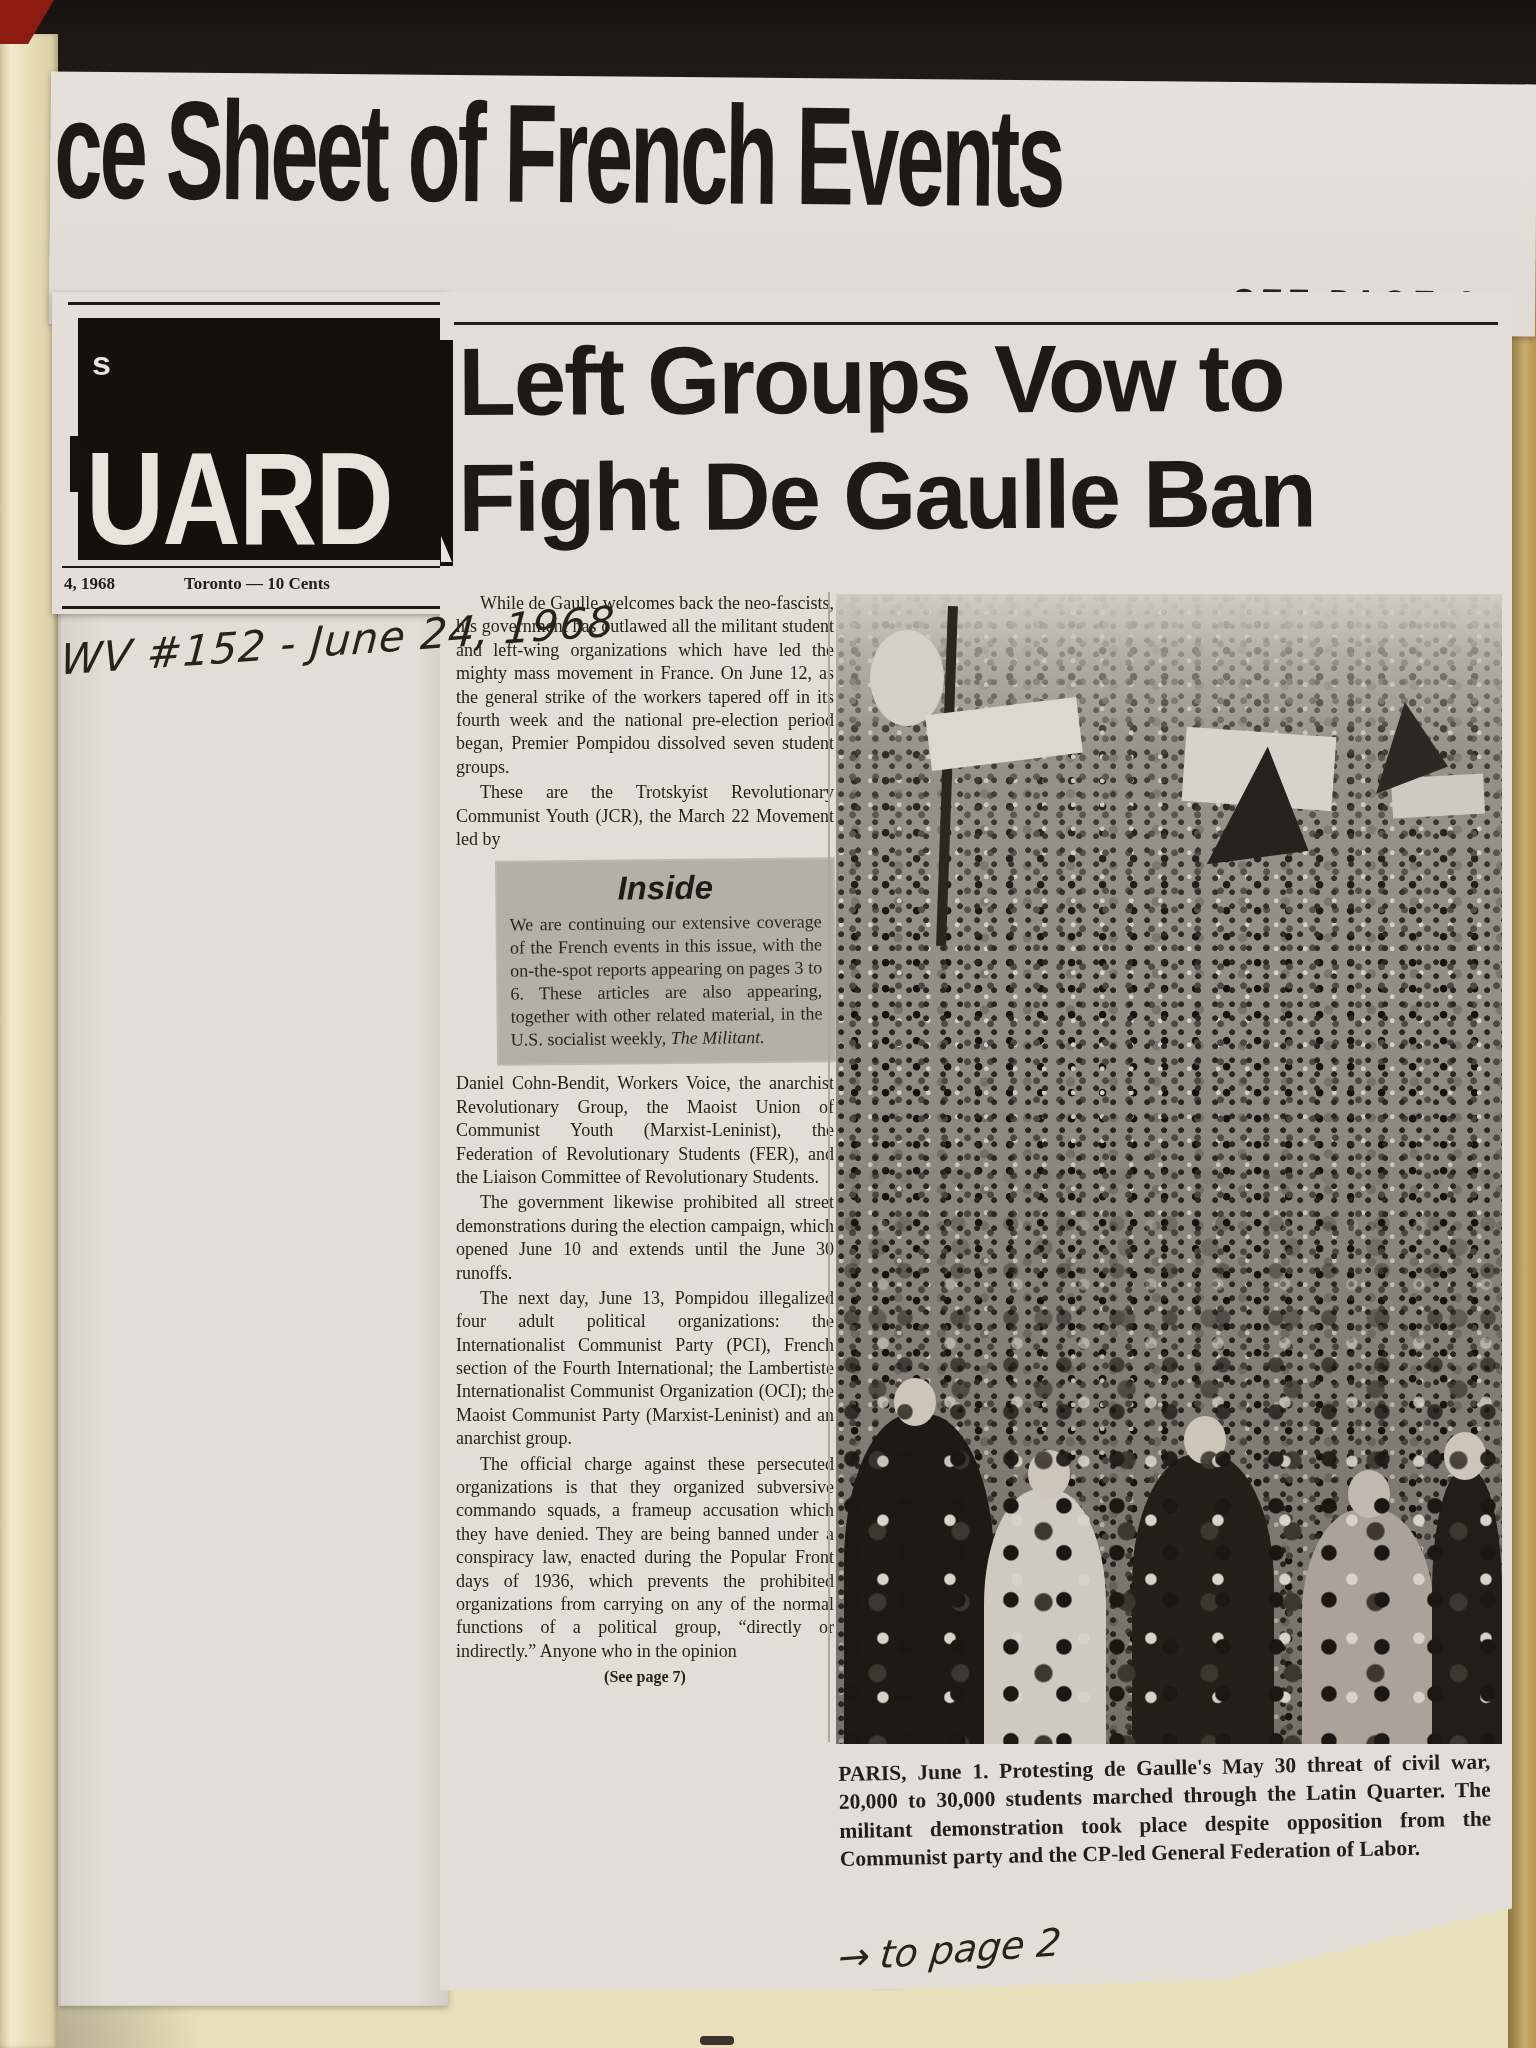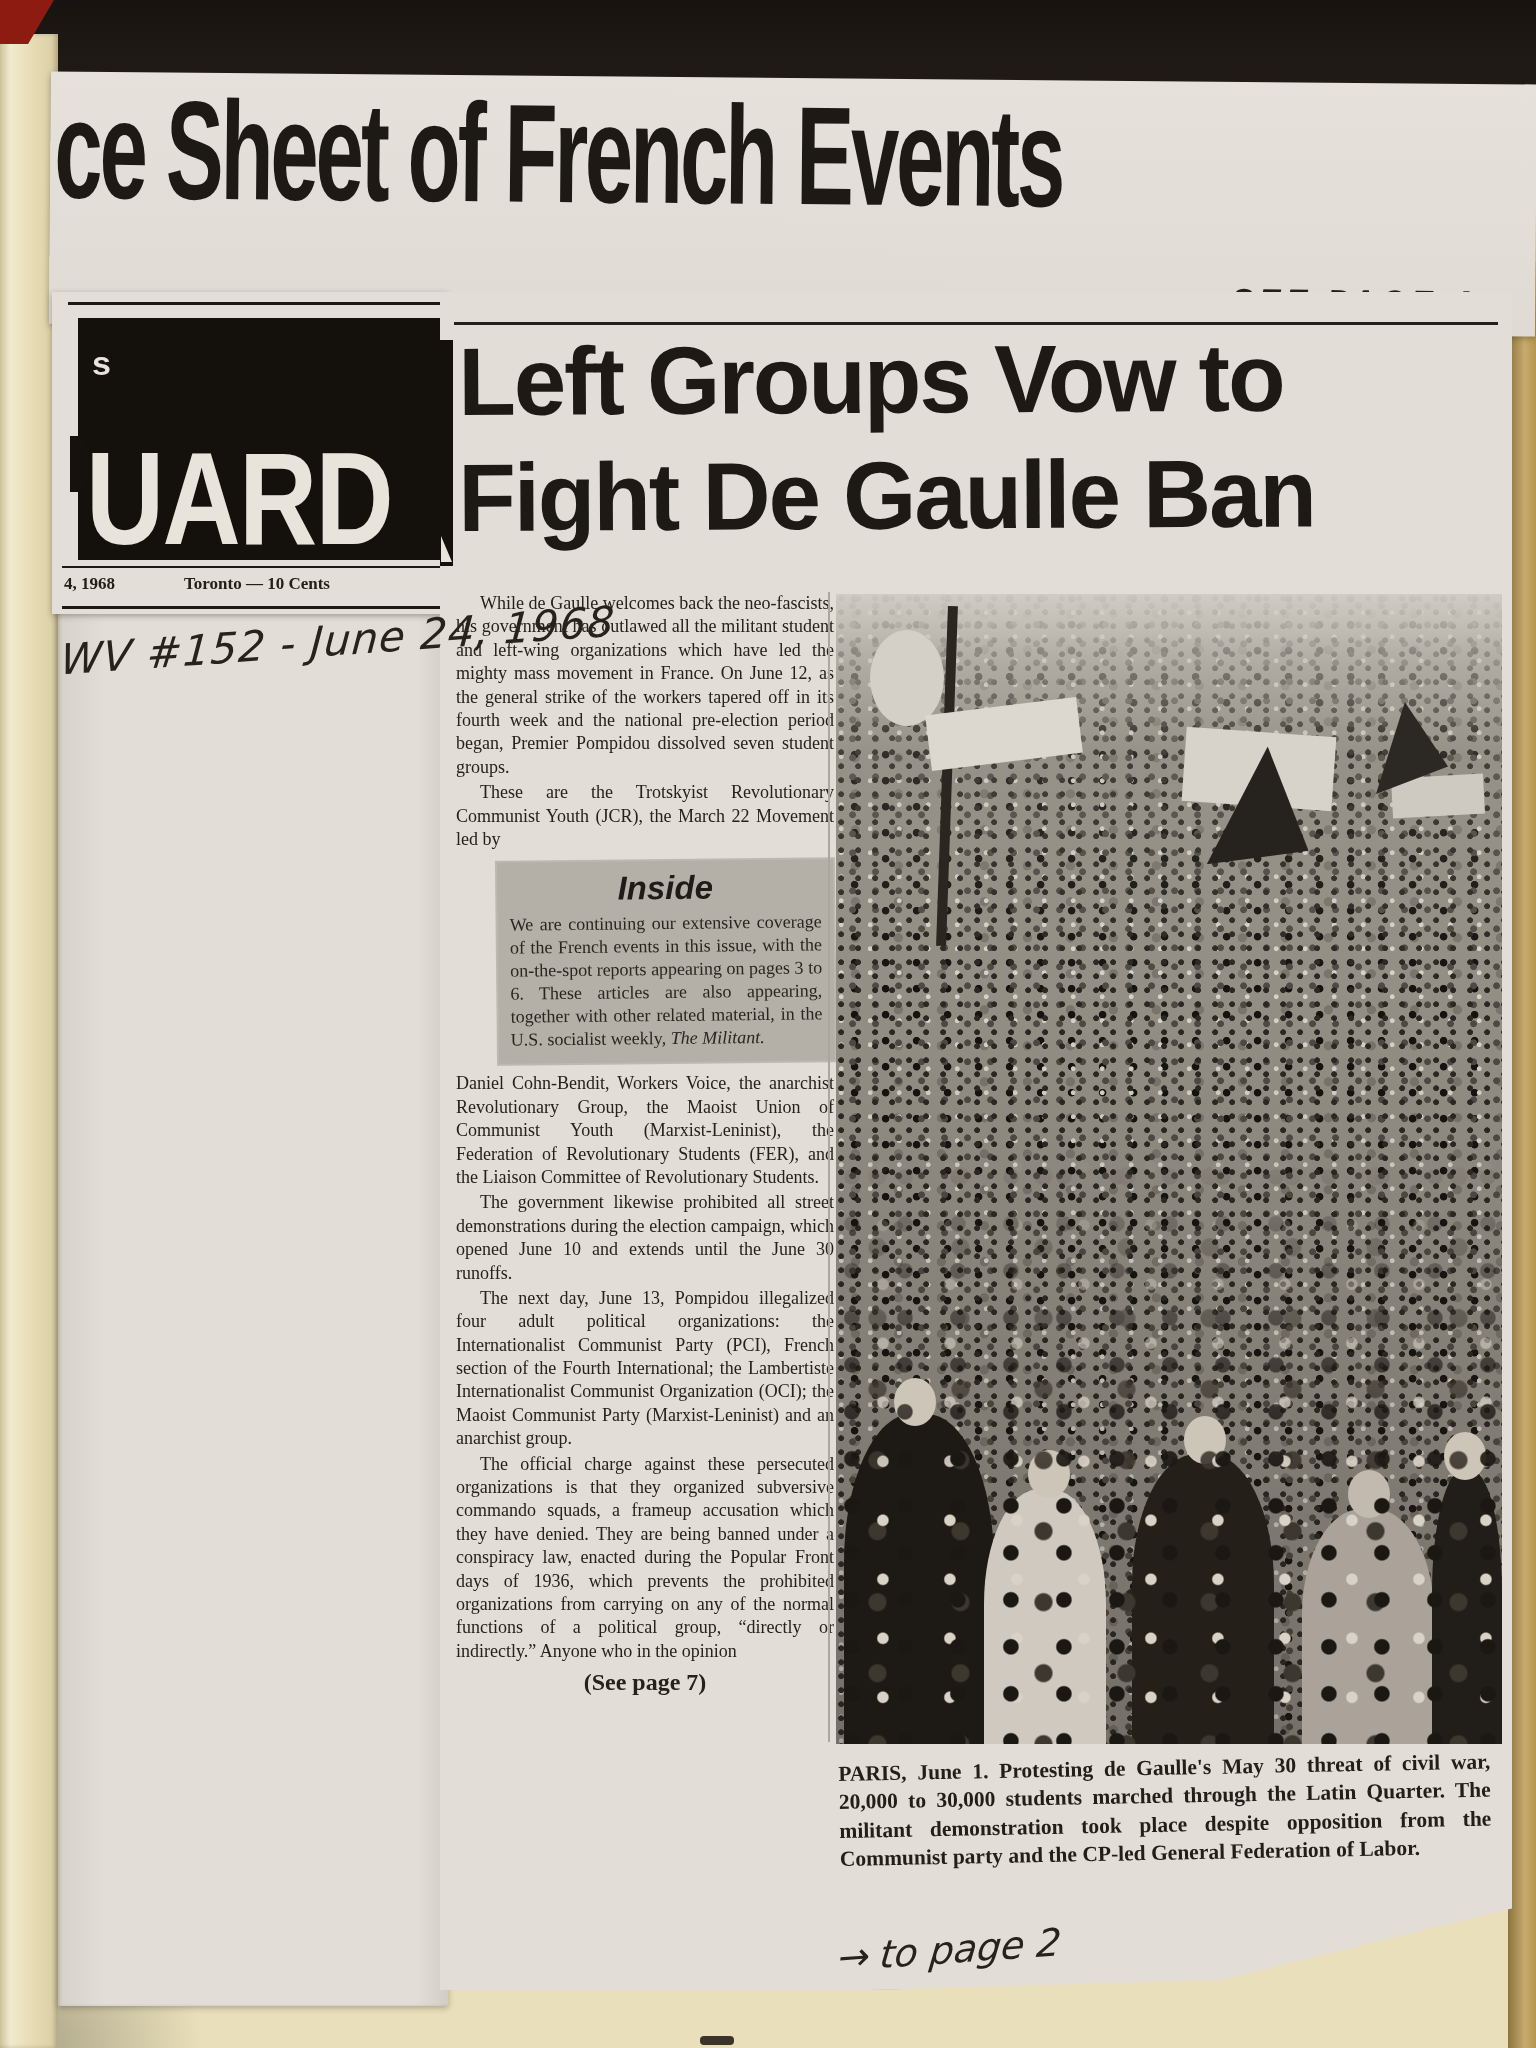--- a/index.html
+++ b/index.html
@@ -65,21 +65,21 @@
     text-align:justify;color:#262219;}
   .byline{font-weight:bold;text-align:center;font-size:20px;line-height:1.25;margin-bottom:10px;}
   .column p{margin:0 0 2px 0;}
   .column p.ind{text-indent:24px;}
   .inside-box{background:#b4b0a7;margin:10px 0 10px 42px;padding:6px 12px 12px 12px;
     transform:rotate(-.6deg);box-shadow:0 0 0 2px rgba(120,115,105,.35);}
   .inside-title{text-align:center;font-family:"Liberation Sans",sans-serif;font-weight:bold;
     font-style:italic;font-size:33px;color:#1f1b16;margin-bottom:2px;}
   .inside-body{font-size:18px;line-height:1.28;text-align:justify;color:#2a261f;}
   .inside-src{font-style:italic;}
-  .see-p7{text-align:center;font-weight:bold;font-size:24px;margin-top:4px;}
+  .see-p7{text-align:center;font-weight:bold;font-size:16px;margin-top:4px;}
   .col-rule{position:absolute;left:388px;top:300px;width:2px;height:1150px;background:#aca79d;}
   
   .photo{position:absolute;left:396px;top:302px;width:666px;height:1150px;overflow:hidden;
     background-color:#948f85;
     background-image:
       linear-gradient(180deg,rgba(213,208,199,.95) 0%,rgba(196,191,182,.6) 6%,rgba(160,155,146,.2) 14%,rgba(0,0,0,0) 34%,rgba(35,31,26,.28) 100%),
       radial-gradient(circle at 30% 30%,#2b2823 2.6px,transparent 3.2px),
       radial-gradient(circle at 72% 62%,#4e4a43 3px,transparent 3.8px),
       radial-gradient(circle at 18% 78%,#d6d2c9 2px,transparent 2.8px),
       radial-gradient(circle at 60% 18%,#15130f 3.4px,transparent 4.2px),

